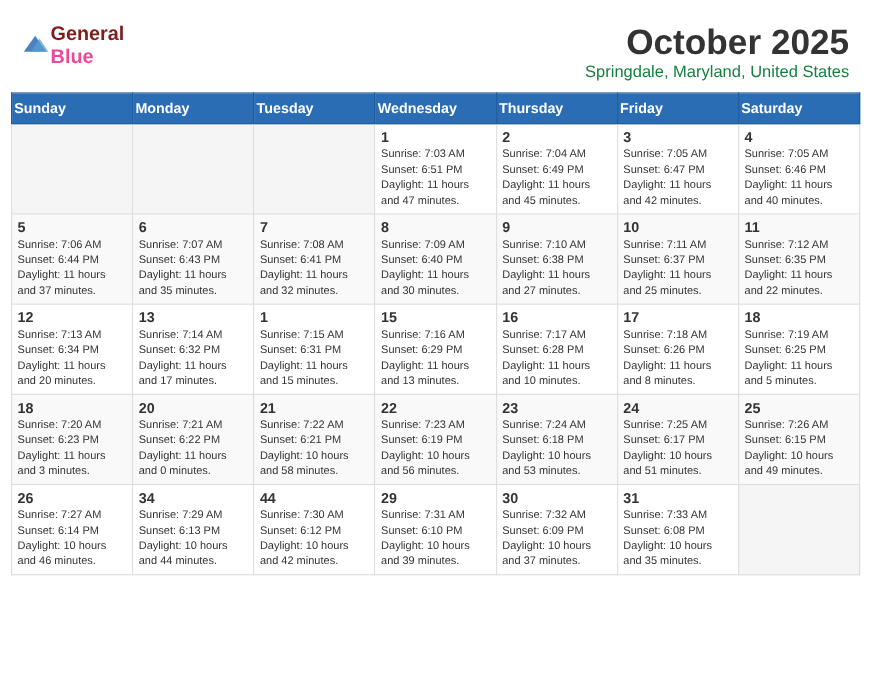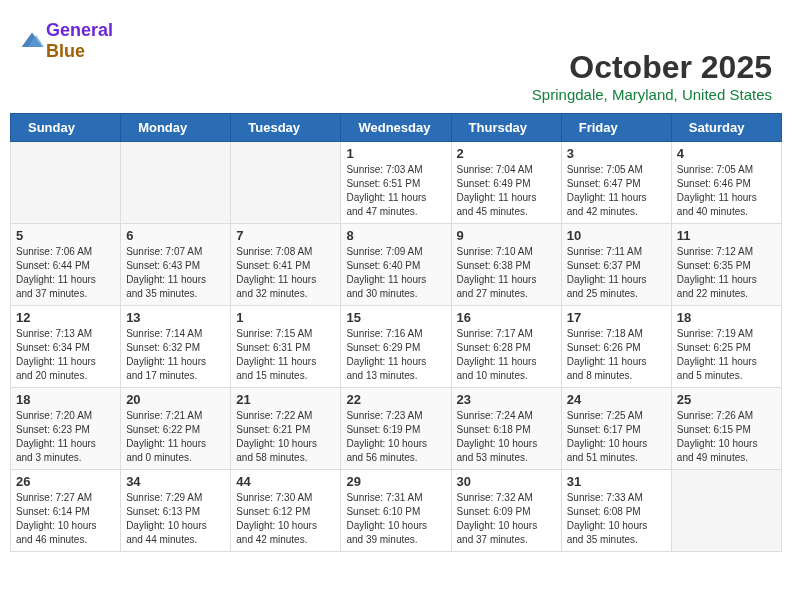--- a/index.html
+++ b/index.html
@@ -25,39 +25,38 @@
       width: 24px;
       height: 20px;
     }
     .title-block {
       text-align: right;
     }
     .month-title {
       font-size: 32px;
       font-weight: bold;
       color: #333;
-      margin-top: 29px;
     }
     .location-title {
       font-size: 15px;
       color: #15803d;
       text-align: right;
     }
     .calendar {
       width: 100%;
       border-collapse: collapse;
       border: 1px solid #ccc;
       margin-top: 5px;
     }
     .calendar th {
       background-color: #2a6db5;
       color: #fff;
       font-size: 13px;
       font-weight: bold;
-      padding: 6px 17px;
+      padding: 6px 2px;
       text-align: left;
       border: 1px solid #1e5a9c;
     }
     .calendar td {
       vertical-align: top;
       padding: 4px 5px;
       border: 1px solid #ddd;
       font-size: 10.5px;
       color: #333;
       background: #fff;
@@ -85,22 +84,22 @@
 </head>
 <body>
 
 <div class="header">
   <div class="logo">
     <svg class="logo-icon" viewBox="0 0 30 25" xmlns="http://www.w3.org/2000/svg">
       <polygon points="15,2 28,20 2,20" fill="#2a6db5" opacity="0.85"></polygon>
       <polygon points="20,5 30,20 10,20" fill="#5a9fd4" opacity="0.7"></polygon>
     </svg>
     <div>
-      <span style="font-size:18px;font-weight:bold;color:#6d28d9;text-align:center;">General</span><br>
-      <span style="font-size:18px;font-weight:bold;color:#a16207;">Blue</span>
+      <span style="font-size:18px;font-weight:bold;color:#7f1d1d;text-align:center;">General</span><br>
+      <span style="font-size:18px;font-weight:bold;color:#ec4899;">Blue</span>
     </div>
   </div>
   <div class="title-block">
     <div class="month-title">October 2025</div>
     <div class="location-title">Springdale, Maryland, United States</div>
   </div>
 </div>
 
 <table class="calendar">
   <thead>

